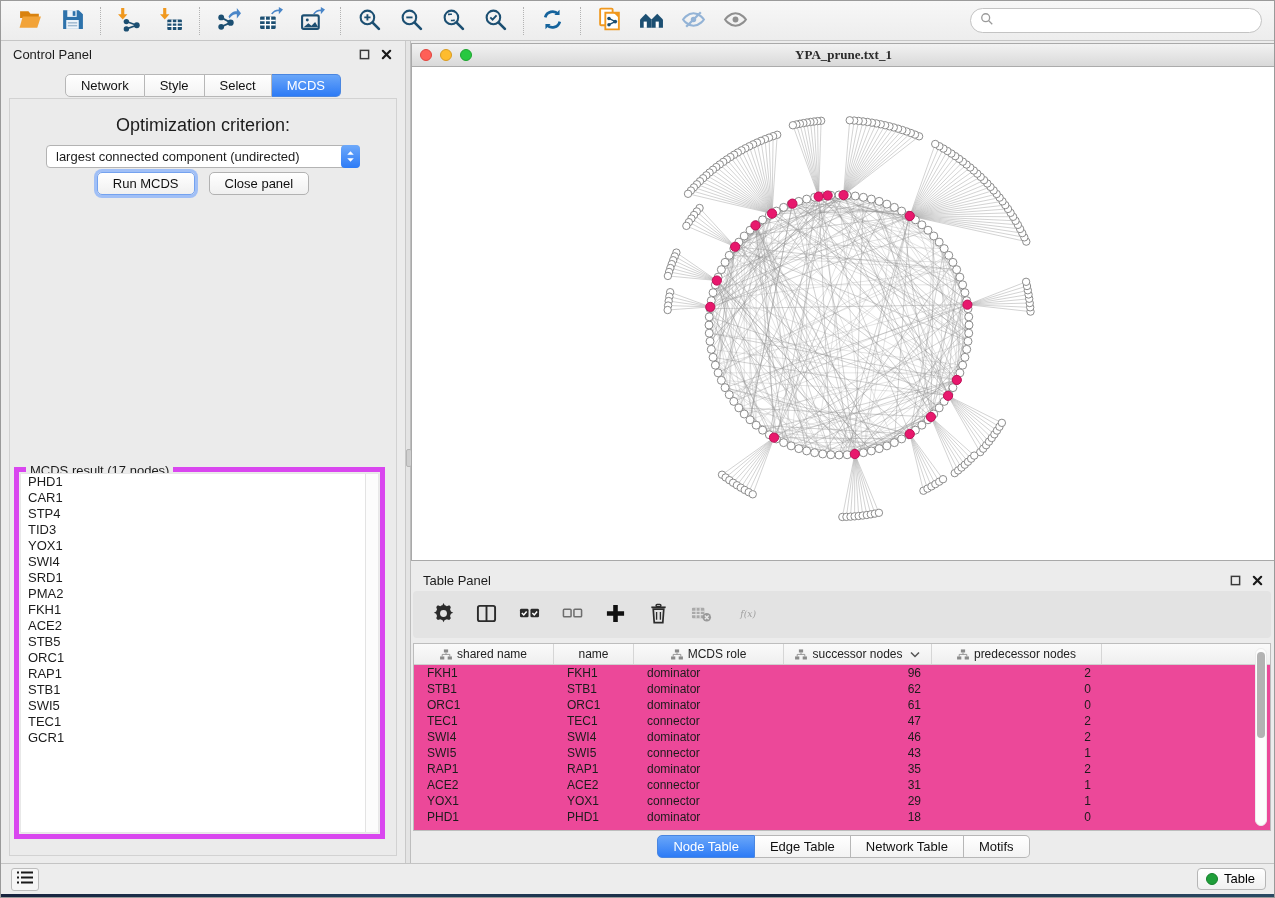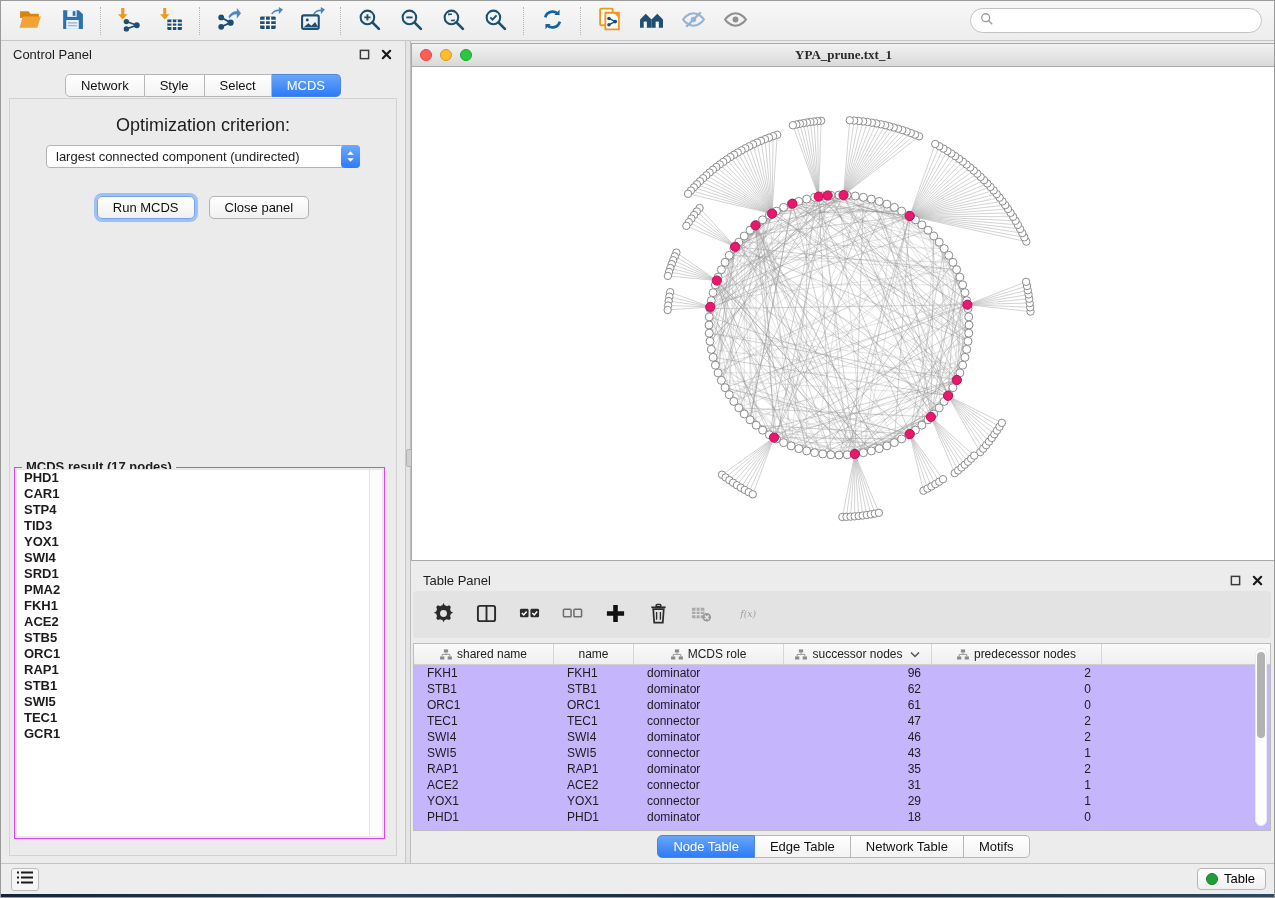--- a/index.html
+++ b/index.html
@@ -49,30 +49,29 @@
   .dropdown {
     margin:9px auto 0 auto; width:314px; height:23px; background:#fff;
     border:1px solid #b3b3b3; border-radius:4px; display:flex; align-items:center; cursor:default;
   }
   .dropdown .dd-value { flex:1; font-size:13px; padding-left:9px; white-space:nowrap; overflow:hidden; }
   .dd-stepper {
     width:19px; height:23px; margin:-1px; border-radius:4px;
     background:linear-gradient(#6ea9fa,#2d7bf6); display:flex; align-items:center; justify-content:center;
   }
   .dd-stepper svg { width:11px; height:15px; }
-  .btn-row { display:flex; justify-content:center; gap:14px; margin-top:28px;align-items:center; }
+  .btn-row { display:flex; justify-content:center; gap:14px; margin-top:4px;align-items:center; }
   .mac-btn {
     font-size:13px; font-family:inherit; padding:3px 15px; background:linear-gradient(#ffffff,#f0f0f0);
     border:1px solid #b2b2b2; border-radius:5px; cursor:default; color:#111;
   }
   .mac-btn.focused { box-shadow:0 0 0 3px rgba(99,155,255,.55); border-color:#74a2ef; }
   .groupbox {
     position:absolute; left:4px; right:11px; top:368px; bottom:16px;
-    border:1px solid #d946ef;
-    font-weight:bold;
+    border:5px solid #d946ef;
   }
   .groupbox-legend {
     position:absolute; top:-9px; left:7px; background:#ebebeb; padding:0 4px; font-size:13px;
   }
   .mcds-list {
     position:absolute; left:1px; right:1px; top:1px; bottom:1px; background:#fff; overflow:hidden;
     border:1px solid #e8e8e8;
   }
   .mcds-item { font-size:13px; line-height:16px; padding-left:7px; }
   .list-scroll-track { position:absolute; top:0; bottom:0; right:0; width:13px; background:#fcfcfc; border-left:1px solid #e3e3e3; }
@@ -96,21 +95,21 @@
   .net-canvas { position:relative; width:863px; height:493px; background:#fff; overflow:hidden; }
 
   
   .table-panel { position:absolute; left:410px; top:566px; width:865px; height:296px; background:#ececec; }
   .tp-toolbar {
     position:absolute; left:2px; right:5px; top:24px; height:47px; background:#e3e3e3;
     border-radius:4px; display:flex; align-items:center; padding-left:17px; gap:17px;
   }
   .tp-btn { width:26px; height:26px; border:none; background:transparent; display:flex; align-items:center; justify-content:center; cursor:default; }
   .tp-btn svg { width:21px; height:21px; }
-  .data-table { position:absolute; left:2px; right:5px; top:76px; bottom:32px; background:#c4b5fd; border:1px solid #bdbdbd; overflow:hidden; }
+  .data-table { position:absolute; left:2px; right:5px; top:76px; bottom:32px; background:#ec4899; border:1px solid #bdbdbd; overflow:hidden; }
   .tbl-head { display:flex; height:21px; background:linear-gradient(#fafafa,#efefef); border-bottom:1px solid #cfcfcf; }
   .th-cell {
     display:flex; align-items:center; justify-content:center; gap:5px;
     font-size:12px; color:#222; border-right:1px solid #d6d6d6; position:relative; cursor:default;
   }
   .th-cell svg.tree { width:12px; height:11px; }
   .th-cell svg.sort { width:10px; height:7px; margin-left:2px; }
   .tbl-body { position:relative; }
   .tbl-row { display:flex; height:16px; }
   .td-cell { font-size:12px; line-height:16px; padding:0 12px 0 13px; white-space:nowrap; overflow:hidden; }

